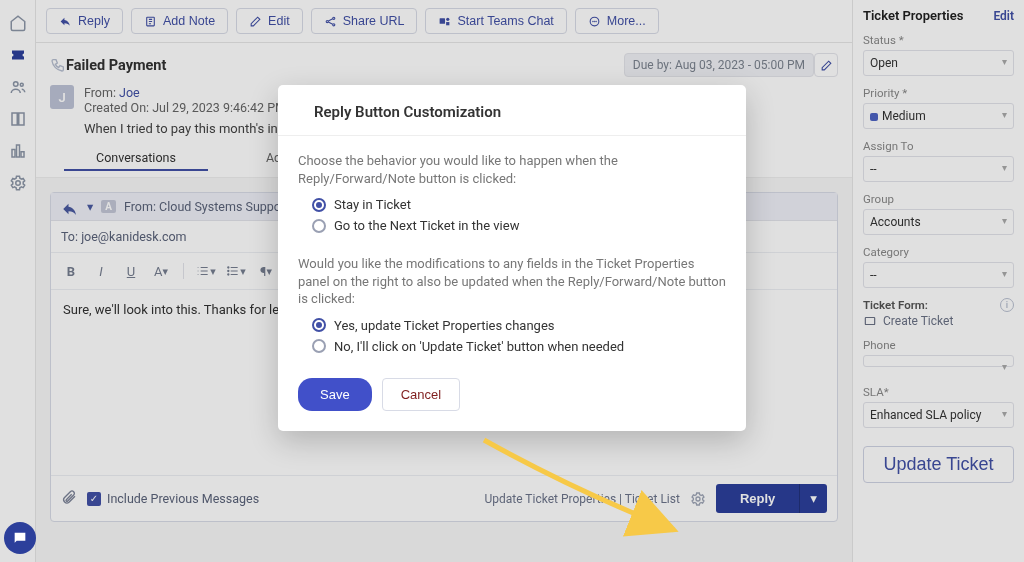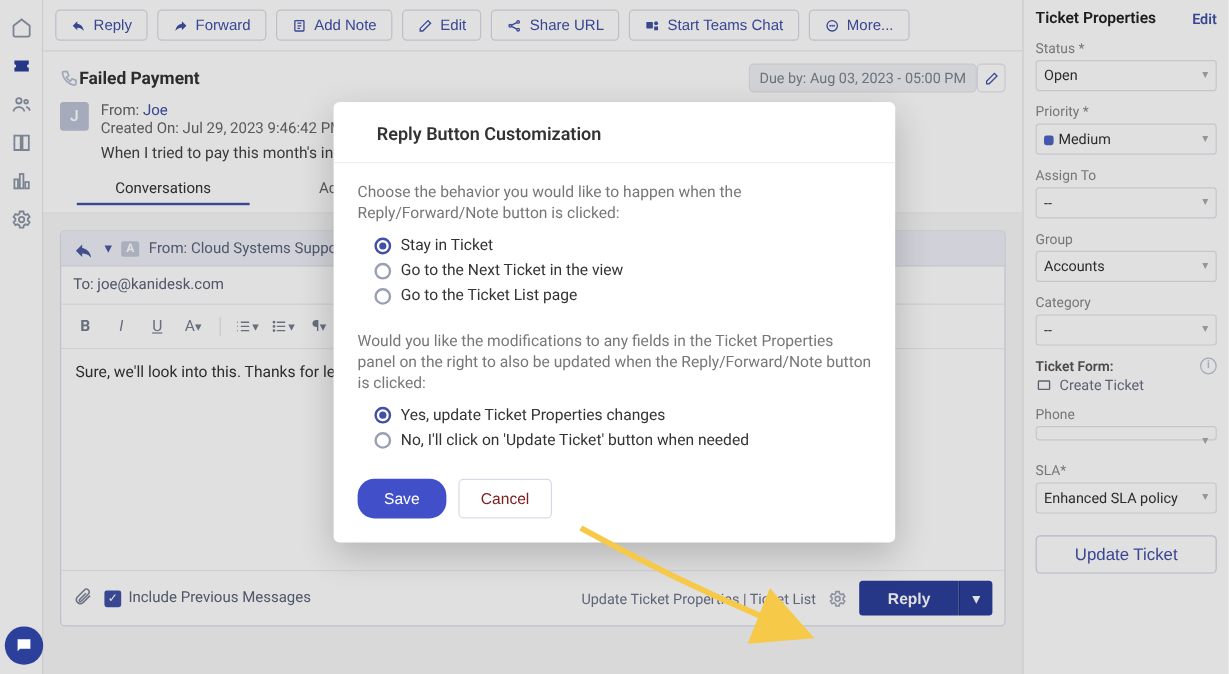--- a/index.html
+++ b/index.html
@@ -65,21 +65,21 @@
   .rp-field { margin-bottom: 10px; }
   .rp-label { font-size: 11.5px; color: #888; margin-bottom: 3px; display: block; }
   .rp-select { width: 100%; border: 1px solid #e2e3ea; border-radius: 3px; padding: 5px 20px 5px 6px; font-size: 12px; color: #333; background: #fff; position: relative; }
   .rp-select::after { content: "▾"; position: absolute; right: 6px; top: 5px; color: #aaa; font-size: 10px; }
   .dot { display: inline-block; width: 8px; height: 8px; border-radius: 2px; margin-right: 4px; vertical-align: middle; }
   .dot.blue { background: #4e63c3; }
   .rp-section { font-weight: 600; font-size: 11.5px; margin: 6px 0 2px 0; }
   .rp-info { width: 14px; height: 14px; border-radius: 50%; border: 1px solid #b9c0d0; color: #b9c0d0; font-size: 9px; display: inline-flex; align-items: center; justify-content: center; float: right; }
   .rp-create { font-size: 12px; color: #6a7185; display: flex; align-items: center; gap: 6px; margin-bottom: 10px; }
   .rp-create svg { width: 14px; height: 14px; }
-  .rp-update { width: 100%; border: 1px solid #cfd3e3; color: #4150a6; border-radius: 4px; padding: 7px 0; font-size: 14px; background: #fff; cursor: pointer; margin-top: 8px; }
+  .rp-update { width: 100%; border: 1px solid #cfd3e3; color: #4150a6; border-radius: 4px; padding: 7px 0; font-size: 18px; background: #fff; cursor: pointer; margin-top: 8px; }
 
   
   .modal { position: absolute; z-index: 100; left: 50%; top: 85px; transform: translateX(-50%); width: 468px; background: #fff; border-radius: 5px; box-shadow: 0 10px 30px rgba(0,0,0,0.20); padding: 0; }
   .modal-title { font-size: 15px; font-weight: 600; color: #333; padding: 18px 20px 14px 36px; border-bottom: 1px solid #eee; }
   .modal-body { padding: 16px 20px 4px 20px; color: #777; font-size: 13px; }
   .modal-body p { margin-bottom: 10px; line-height: 1.35; }
   .radio-row { display: flex; align-items: center; gap: 8px; margin: 6px 0; color: #333; font-size: 13px; cursor: pointer; padding-left: 14px; }
   .radio { width: 14px; height: 14px; border: 2px solid #4150a6; border-radius: 50%; display: inline-flex; align-items: center; justify-content: center; flex-shrink: 0; }
   .radio.empty { border-color: #9aa0b3; }
   .radio .inner { width: 6px; height: 6px; background: #4150a6; border-radius: 50%; }
@@ -140,26 +140,20 @@
   </div>
 
   <div class="main">
 
     <div class="toolbar">
       <button class="tbtn">
           <svg viewBox="0 0 24 24" fill="currentColor">
             <path d="M10 9V5l-7 7 7 7v-4c5 0 8 2 10 5-1-7-5-10-10-11z"></path>
           </svg>
           <span>Reply</span>
-        </button>
-      <button class="tbtn">
-          <svg viewBox="0 0 24 24" fill="currentColor">
-            <path d="M14 9V5l7 7-7 7v-4c-5 0-8 2-10 5 1-7 5-10 10-11z"></path>
-          </svg>
-          <span>Forward</span>
         </button>
       <button class="tbtn">
           <svg viewBox="0 0 24 24" fill="none" stroke="currentColor" stroke-width="2">
             <rect x="5" y="4" width="14" height="16" rx="1"></rect>
             <path d="M9 8h6M9 12h6M9 16h4"></path>
           </svg>
           <span>Add Note</span>
         </button>
       <button class="tbtn">
           <svg viewBox="0 0 24 24" fill="none" stroke="currentColor" stroke-width="2">
@@ -358,24 +352,20 @@
       <div class="radio-row">
           <span class="radio">
             <span class="inner"></span>
           </span>
           <span>Stay in Ticket</span>
         </div>
       <div class="radio-row">
           <span class="radio empty"></span>
           <span>Go to the Next Ticket in the view</span>
         </div>
-      <div class="radio-row">
-          <span class="radio empty"></span>
-          <span>Go to the Ticket List page</span>
-        </div>
       <p class="group2">Would you like the modifications to any fields in the Ticket Properties panel on the right to also be updated when the Reply/Forward/Note button is clicked:</p>
       <div class="radio-row">
           <span class="radio">
             <span class="inner"></span>
           </span>
           <span>Yes, update Ticket Properties changes</span>
         </div>
       <div class="radio-row">
           <span class="radio empty"></span>
           <span>No, I'll click on 'Update Ticket' button when needed</span>

